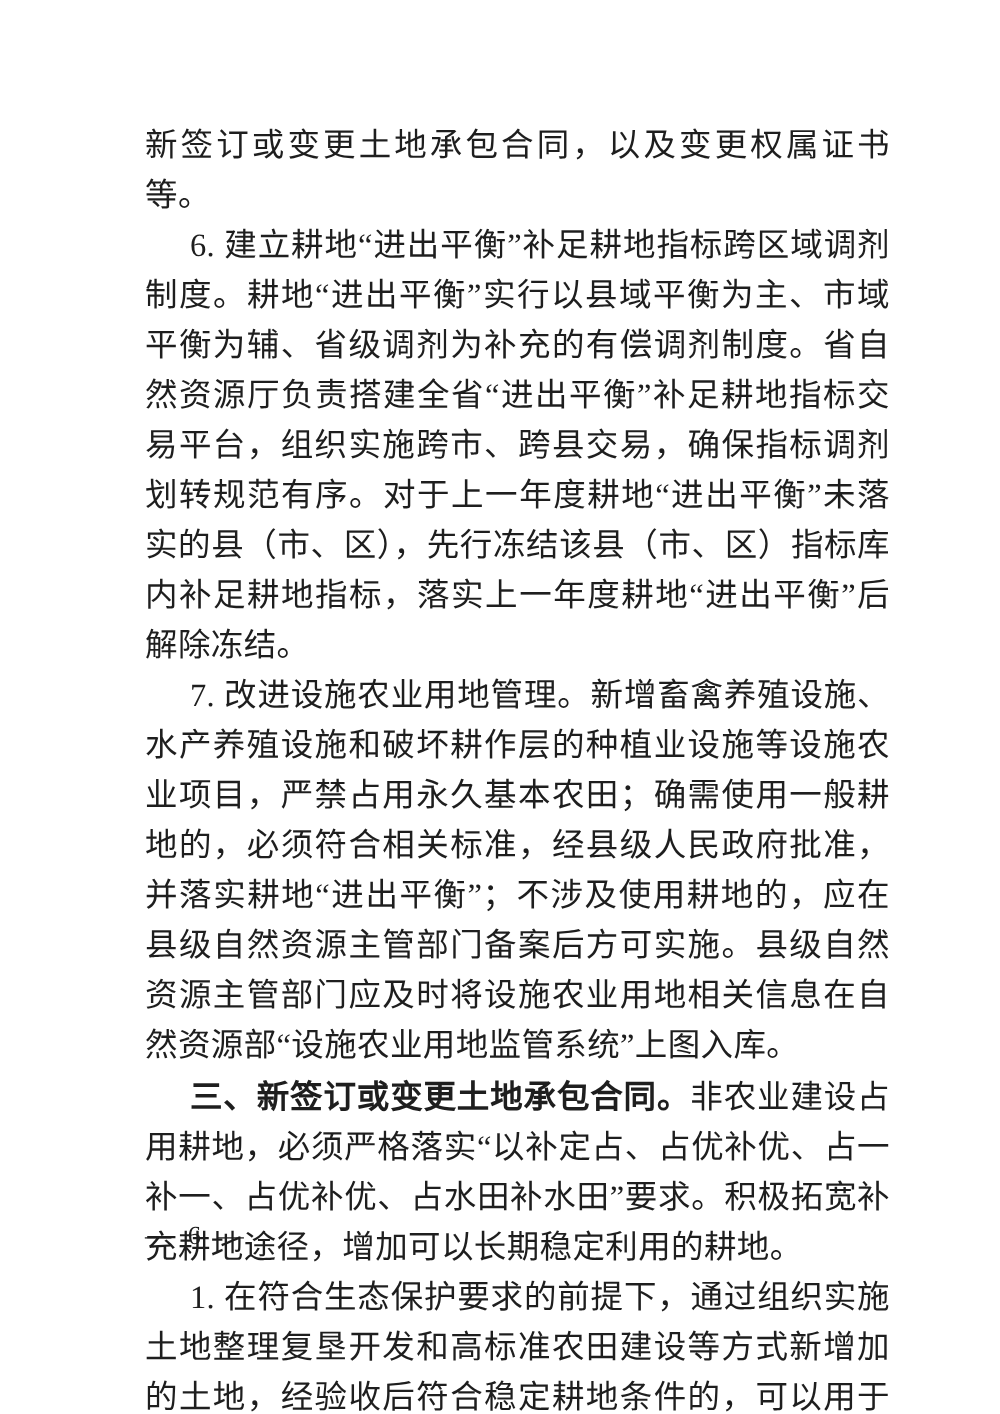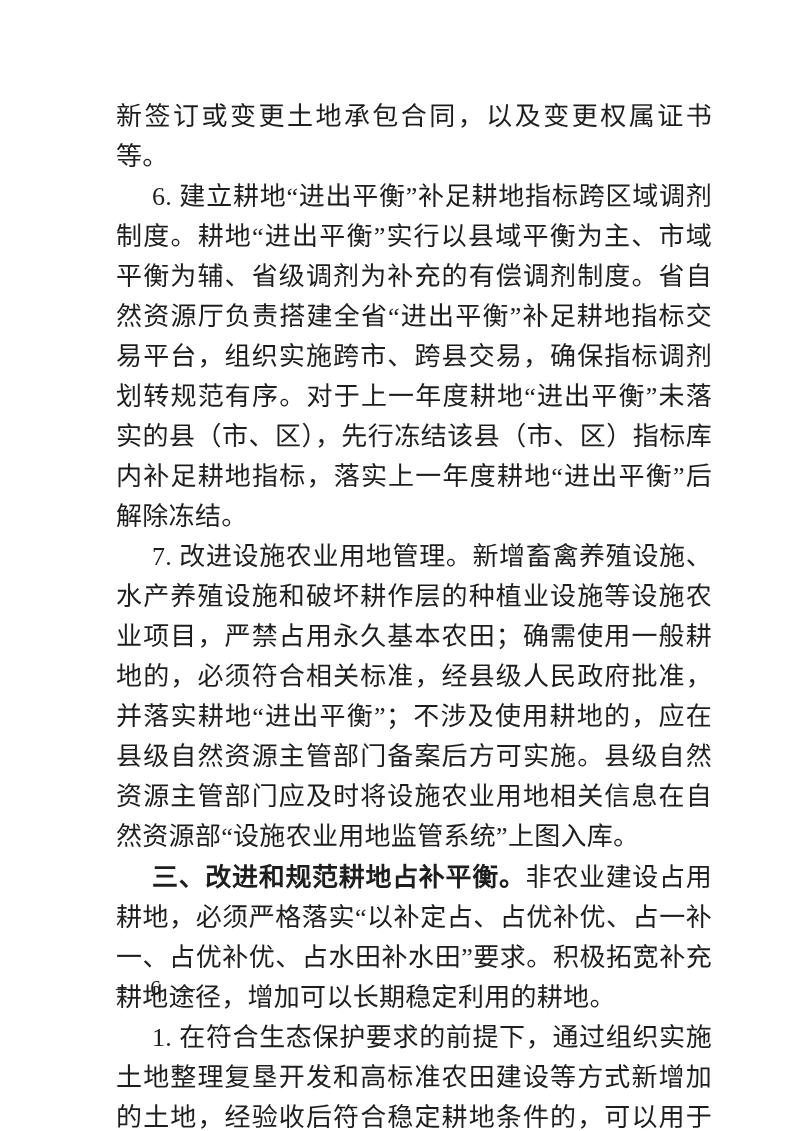--- a/index.html
+++ b/index.html
@@ -54,17 +54,17 @@
   }
 </style>
 </head>
 <body>
 
 <div class="page">
   <div class="text-block">
     <p class="para">新签订或变更土地承包合同，以及变更权属证书等。</p>
     <p class="para indent">6. 建立耕地“进出平衡”补足耕地指标跨区域调剂制度。耕地“进出平衡”实行以县域平衡为主、市域平衡为辅、省级调剂为补充的有偿调剂制度。省自然资源厅负责搭建全省“进出平衡”补足耕地指标交易平台，组织实施跨市、跨县交易，确保指标调剂划转规范有序。对于上一年度耕地“进出平衡”未落实的县（市、区），先行冻结该县（市、区）指标库内补足耕地指标，落实上一年度耕地“进出平衡”后解除冻结。</p>
     <p class="para indent">7. 改进设施农业用地管理。新增畜禽养殖设施、水产养殖设施和破坏耕作层的种植业设施等设施农业项目，严禁占用永久基本农田；确需使用一般耕地的，必须符合相关标准，经县级人民政府批准，并落实耕地“进出平衡”；不涉及使用耕地的，应在县级自然资源主管部门备案后方可实施。县级自然资源主管部门应及时将设施农业用地相关信息在自然资源部“设施农业用地监管系统”上图入库。</p>
-    <p class="para indent"><span class="lead-bold">三、改进和规范耕地占补平衡。</span><span>非农业建设占用耕地，必须严格落实“以补定占、占优补优、占一补一、占优补优、占水田补水田”要求。积极拓宽补充耕地途径，增加可以长期稳定利用的耕地。</span></p>
+    <p class="para indent"><span class="lead-bold">三、新签订或变更土地承包合同。</span><span>非农业建设占用耕地，必须严格落实“以补定占、占优补优、占一补一、占优补优、占水田补水田”要求。积极拓宽补充耕地途径，增加可以长期稳定利用的耕地。</span></p>
     <p class="para indent">1. 在符合生态保护要求的前提下，通过组织实施土地整理复垦开发和高标准农田建设等方式新增加的土地，经验收后符合稳定耕地条件的，可以用于占补平衡。</p>
   </div>
   <div class="footer">— 6 —</div>
 </div>
 
 </body></html>

